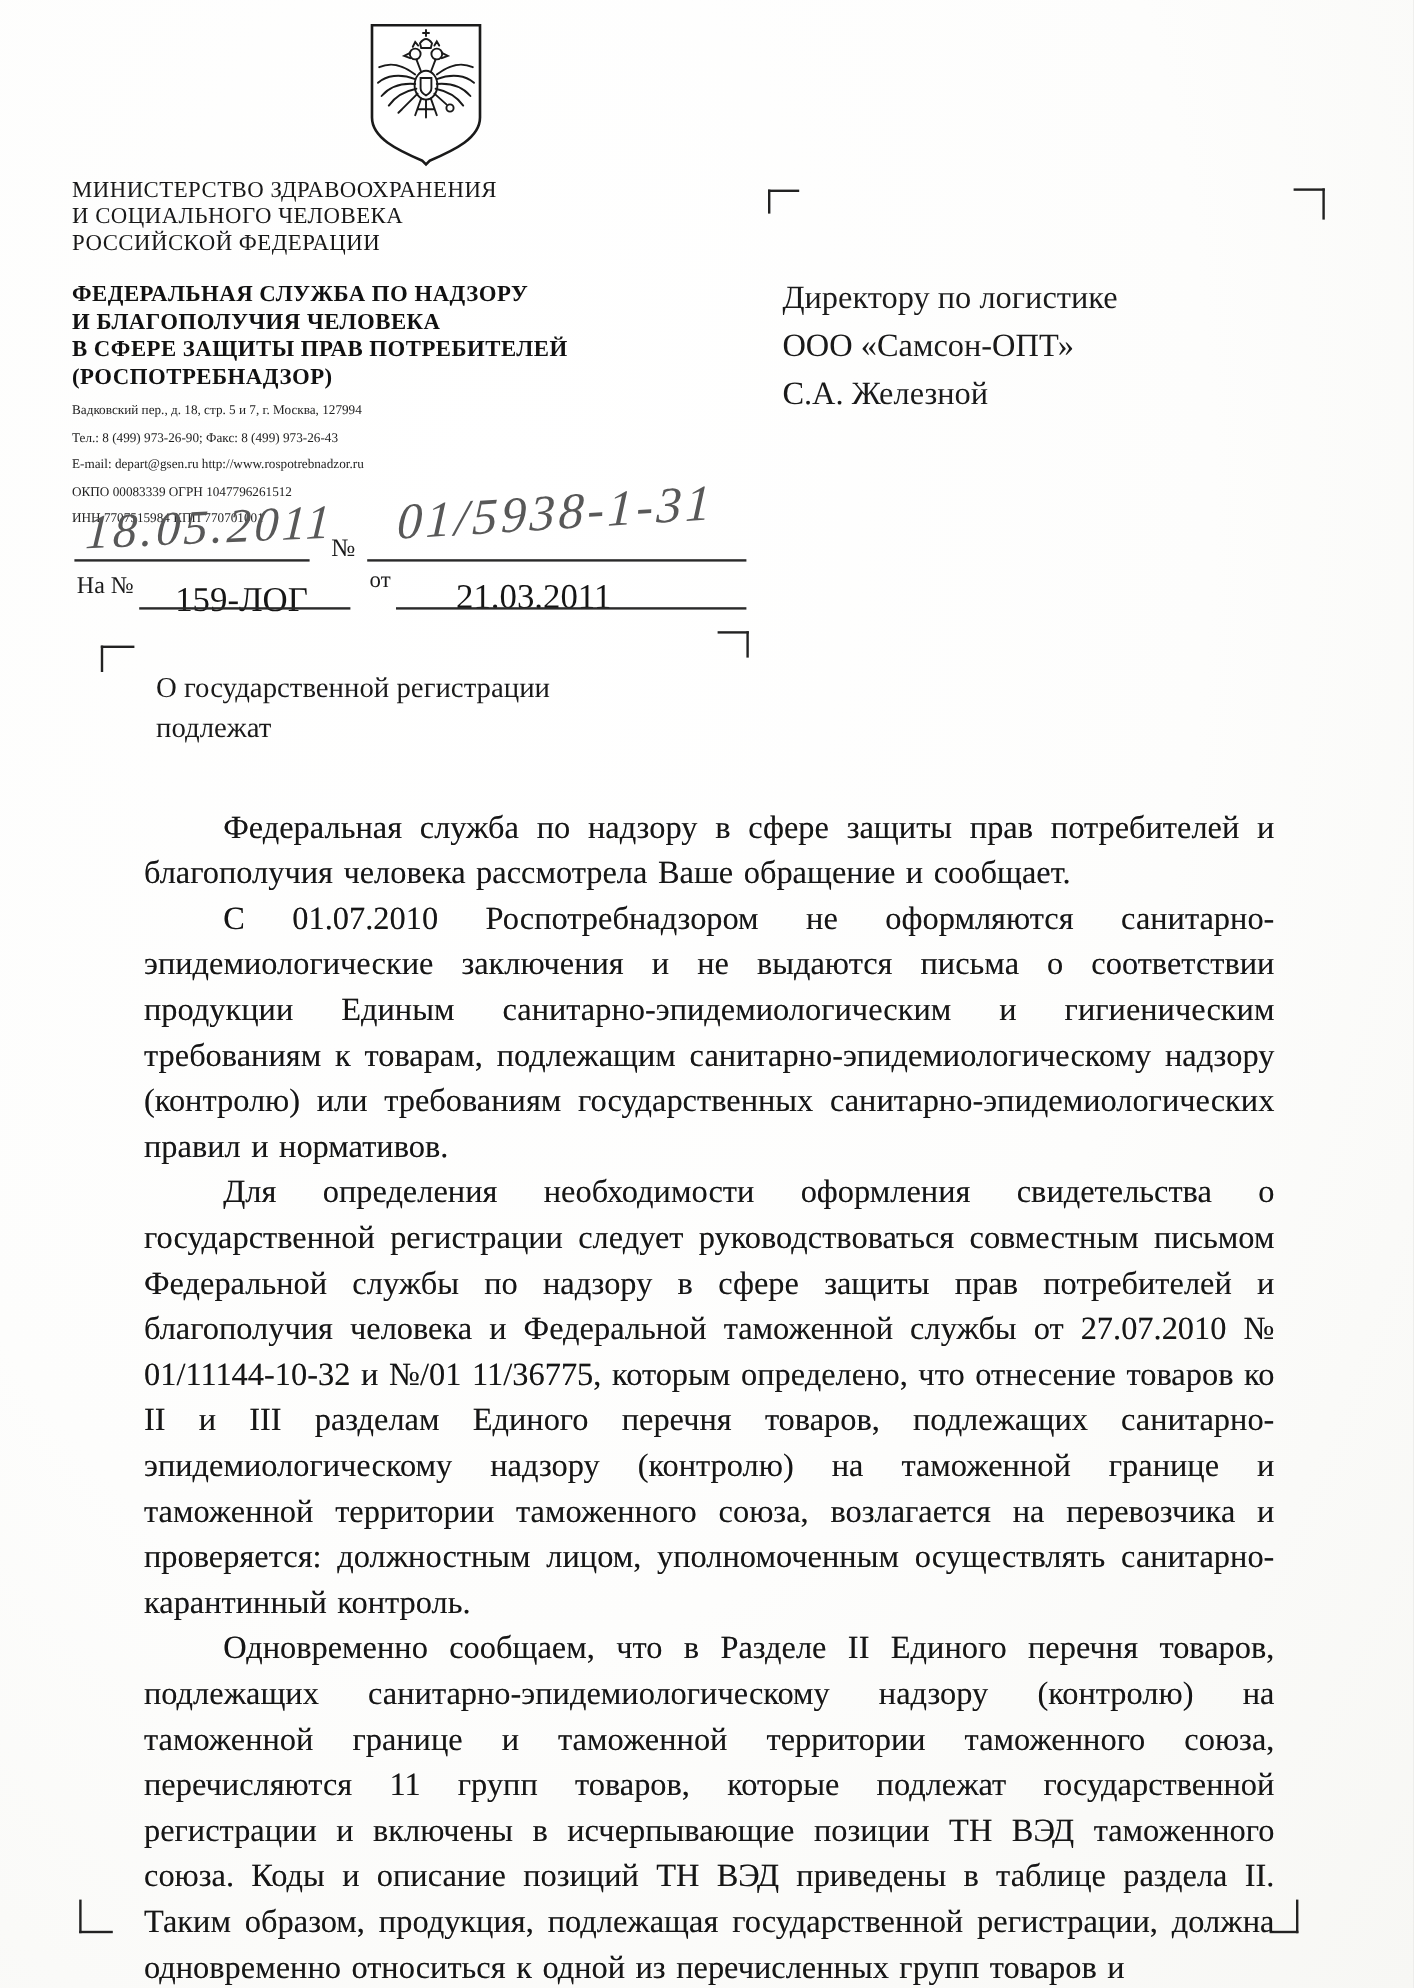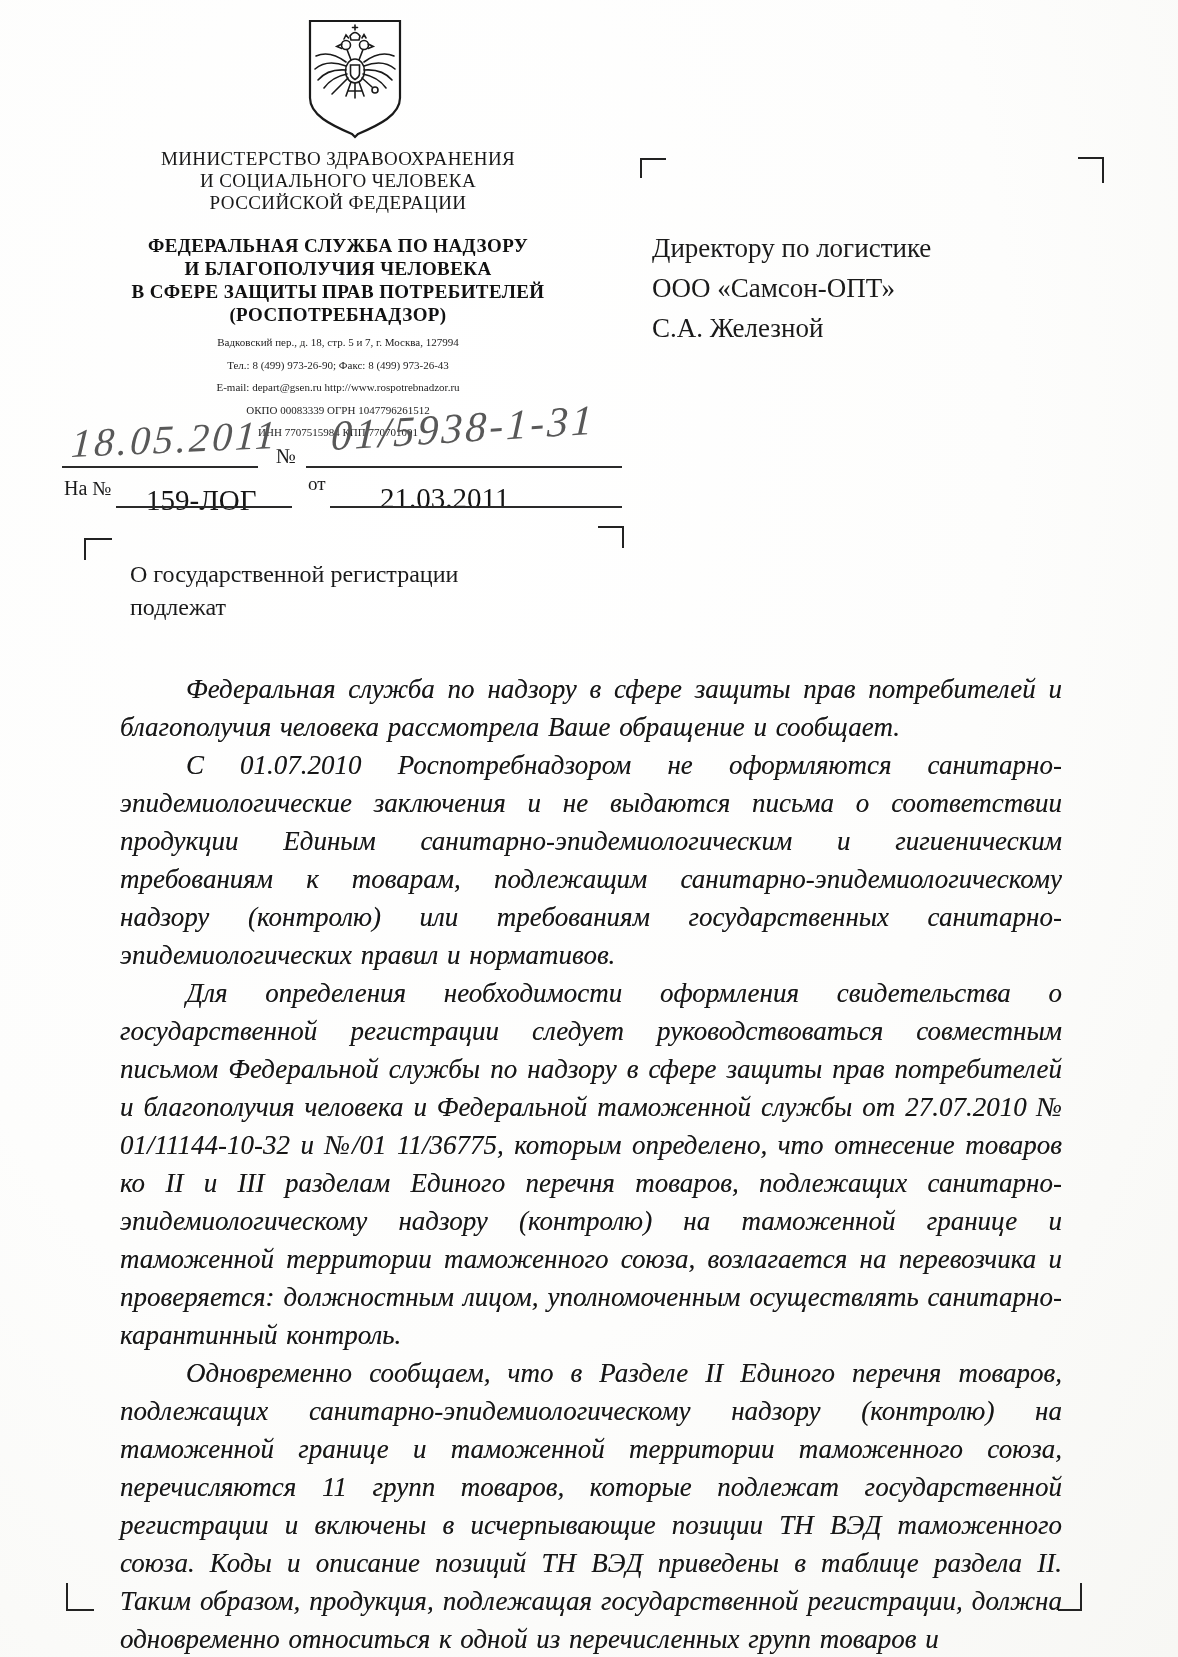--- a/index.html
+++ b/index.html
@@ -6,21 +6,21 @@
   .page{
     position:relative;
     width:1178px;height:1657px;
     margin:0 auto;
     background:radial-gradient(ellipse at 35% 25%, #ffffff 0%, #fdfdfc 55%, #f7f7f4 100%);
     font-family:"Liberation Serif", serif;
     color:#1b1b1b;
     overflow:hidden;
   }
   .abs{position:absolute;}
-  .center{text-align:center;}
+  .center{}
 
   
   .lh-left{left:60px;top:148px;width:556px;}
   .ministry{font-size:19px;line-height:22px;letter-spacing:0.4px;color:#181818;}
   .service{margin-top:20px;font-size:19px;line-height:23px;font-weight:bold;letter-spacing:0.4px;color:#111;}
   .contact{margin-top:5px;font-size:11px;line-height:22.5px;color:#222;}
 
   .emblem{left:303px;top:18px;}
 
   
@@ -57,21 +57,21 @@
   
   .subject{left:130px;top:558px;font-size:24px;line-height:33px;color:#1a1a1a;}
 
   
   .body-text{
     left:120px;top:670px;width:942px;
     font-size:27px;line-height:38px;
     text-align:justify;color:#161616;
     text-shadow:0 0 0.5px rgba(20,20,20,0.45);
   }
-  .body-text p{margin:0;text-indent:66px;word-spacing:2px;font-style:italic;}
+  .body-text p{margin:0;text-indent:66px;word-spacing:2px;}
 
   svg .ln{stroke:#1a1a1a;fill:none;stroke-width:1.6;stroke-linecap:round;}
 </style>
 </head>
 <body>
 
 <div class="page">
 
   <div class="abs emblem">
     <svg viewBox="0 0 104 122" width="104" height="122" aria-hidden="true">

